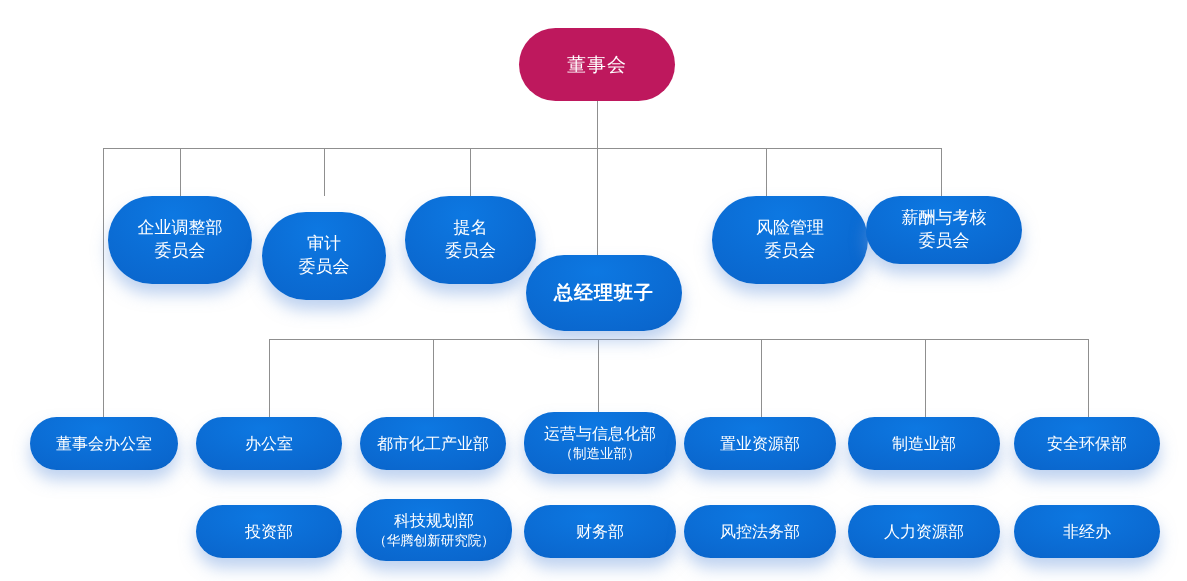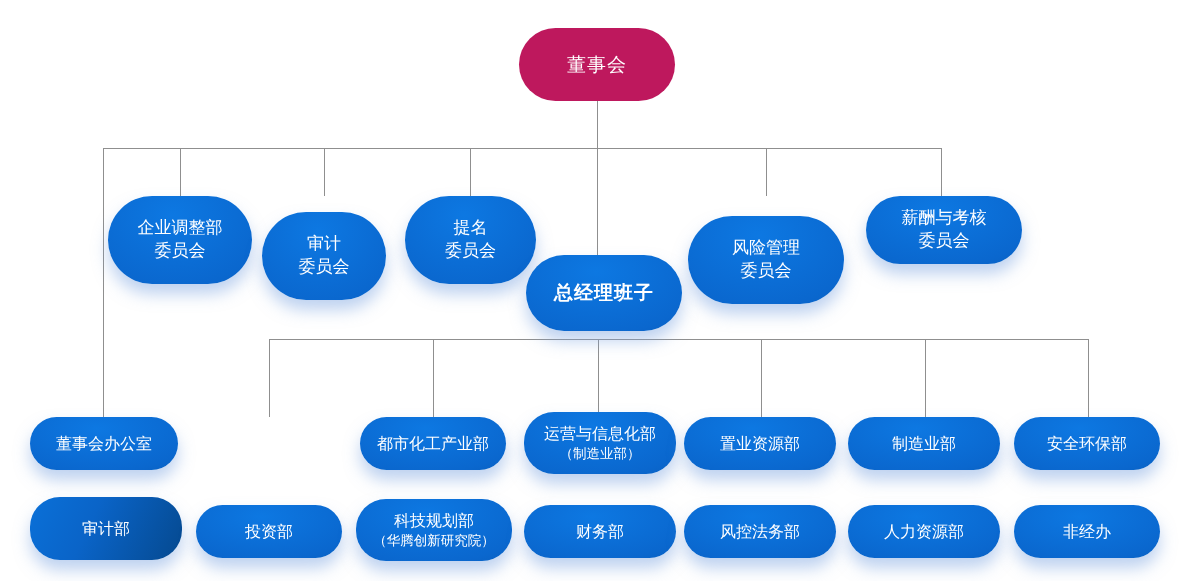--- a/index.html
+++ b/index.html
@@ -86,56 +86,56 @@
     <span class="l2" style="font-size:17px;">委员会</span>
   </div>
   <div class="node blue committee" style="left:262px;top:212px;width:124px;height:88px;">
     <span class="l1">审计</span>
     <span class="l2" style="font-size:17px;">委员会</span>
   </div>
   <div class="node blue committee" style="left:405px;top:196px;width:131px;height:88px;">
     <span class="l1">提名</span>
     <span class="l2" style="font-size:17px;">委员会</span>
   </div>
-  <div class="node blue committee" style="left:688px;top:196px;width:156px;height:88px;margin-top:20px;">
+  <div class="node blue committee" style="left:712px;top:196px;width:156px;height:88px;">
     <span class="l1">风险管理</span>
     <span class="l2" style="font-size:17px;">委员会</span>
   </div>
   <div class="node blue committee" style="left:866px;top:196px;width:156px;height:68px;">
     <span class="l1">薪酬与考核</span>
     <span class="l2" style="font-size:17px;">委员会</span>
   </div>
 
   <div class="node blue gm" style="left:526px;top:255px;width:156px;height:76px;">
     <span class="l1">总经理班子</span>
   </div>
 
   <div class="node blue dept" style="left:30px;top:417px;width:148px;height:53px;">
     <span class="l1">董事会办公室</span>
+  </div>
+  <div class="node blue dept" style="left:196px;top:417px;width:146px;height:53px;">
+    <span class="l1">办公室</span>
   </div>
   <div class="node blue dept" style="left:360px;top:417px;width:146px;height:53px;">
     <span class="l1">都市化工产业部</span>
   </div>
   <div class="node blue dept" style="left:524px;top:412px;width:152px;height:62px;">
     <span class="l1">运营与信息化部</span>
     <span class="l2">（制造业部）</span>
   </div>
   <div class="node blue dept" style="left:684px;top:417px;width:152px;height:53px;">
     <span class="l1">置业资源部</span>
   </div>
   <div class="node blue dept" style="left:848px;top:417px;width:152px;height:53px;">
     <span class="l1">制造业部</span>
   </div>
   <div class="node blue dept" style="left:1014px;top:417px;width:146px;height:53px;">
     <span class="l1">安全环保部</span>
   </div>
 
-  <div class="node blue dept dept-dark" style="left:30px;top:497px;width:152px;height:63px;">
-    <span class="l1">审计部</span>
-  </div>
   <div class="node blue dept" style="left:196px;top:505px;width:146px;height:53px;">
     <span class="l1">投资部</span>
   </div>
   <div class="node blue dept" style="left:356px;top:499px;width:156px;height:62px;">
     <span class="l1">科技规划部</span>
     <span class="l2">（华腾创新研究院）</span>
   </div>
   <div class="node blue dept" style="left:524px;top:505px;width:152px;height:53px;">
     <span class="l1">财务部</span>
   </div>

